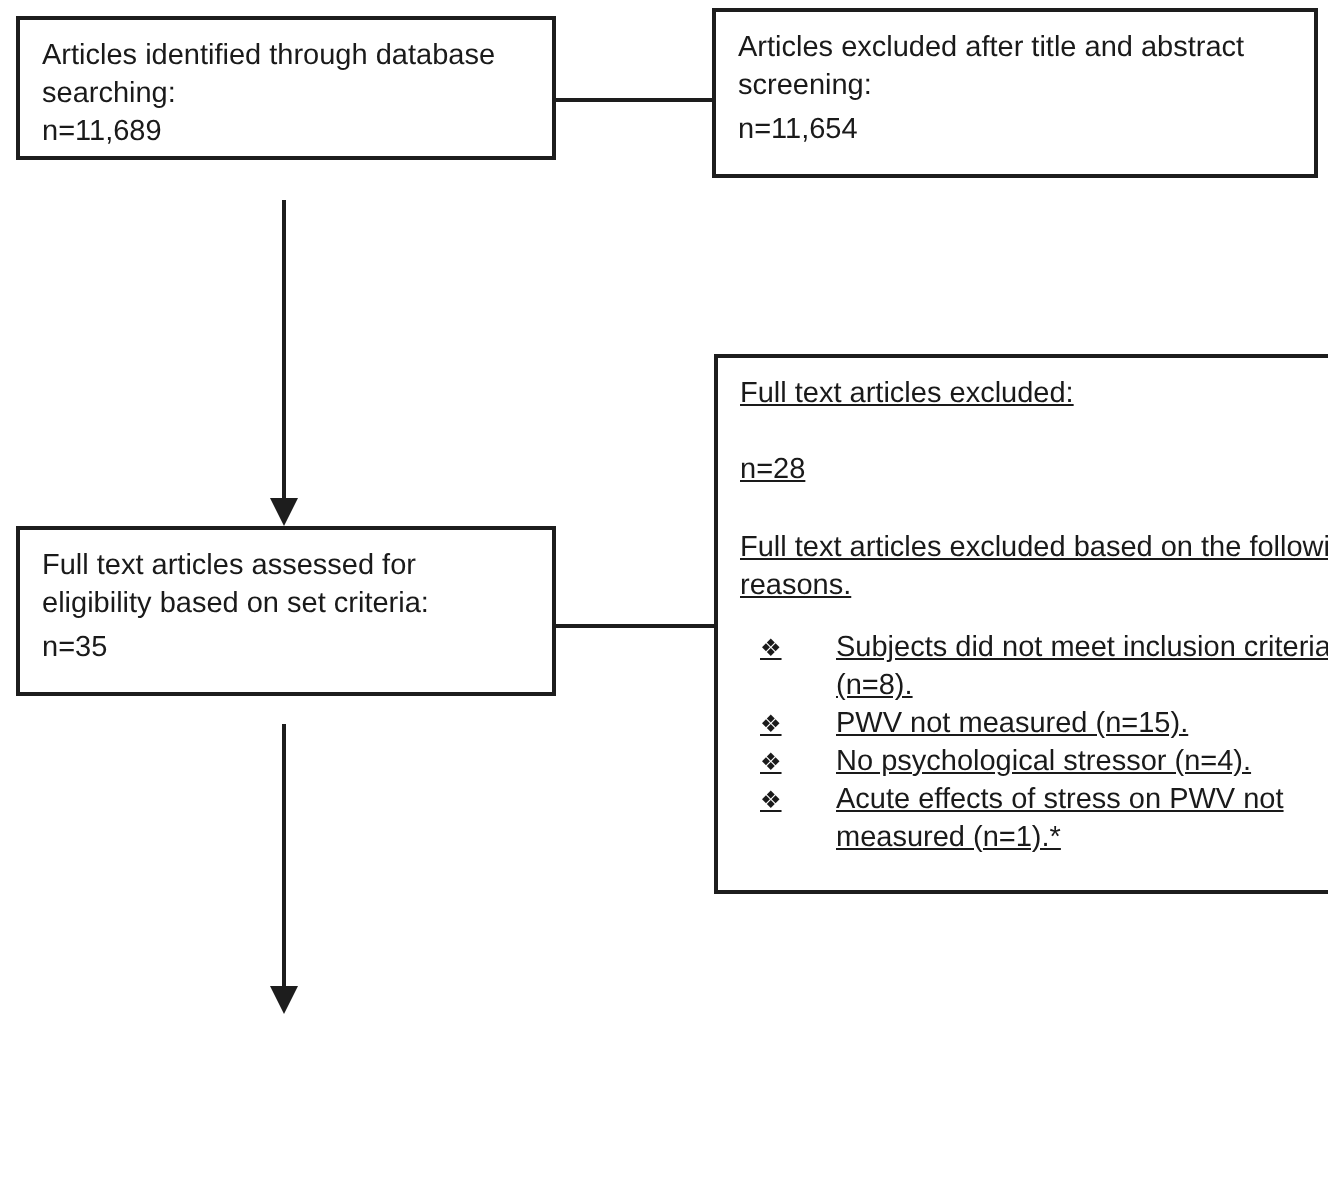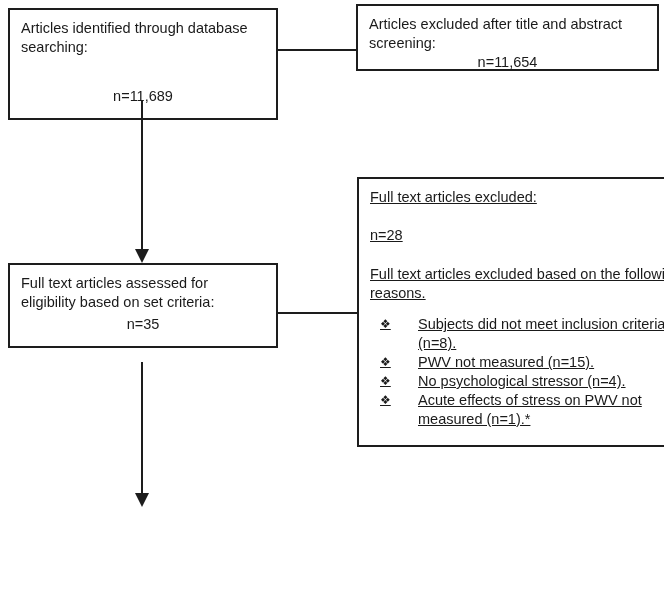--- a/index.html
+++ b/index.html
@@ -16,23 +16,23 @@
   .fbox {
     position:absolute;
     background:#ffffff;
     border:2px solid #1d1d1d;
     font-size:14.5px;
     line-height:1.3;
     padding:9px 11px 7px 11px;
     display:flex;
     flex-direction:column;
   }
-  .fbox .count { margin-top:auto; padding-bottom:5px;text-align:center; }
-  #box-identified       { left:8px;   top:8px;   width:270px; height:112px; }
-  #box-title-abstract   { left:356px; top:4px;   width:303px; height:67px; }
+  .fbox .count { margin-top:auto; padding-bottom:5px; }
+  #box-identified       { left:8px;   top:8px;   width:270px; height:72px; }
+  #box-title-abstract   { left:356px; top:4px;   width:303px; height:85px; }
   #box-assessed         { left:8px;   top:263px; width:270px; height:85px; }
   #box-full-text-excluded { left:357px; top:177px; width:350px; height:270px; display:block;text-decoration:underline; }
   #box-included         { left:8px;   top:507px; width:270px; height:79px; }
 
   #box-full-text-excluded .heading { margin-bottom:19px; }
   #box-full-text-excluded .count-line { margin-bottom:19px; }
   #box-full-text-excluded .intro { margin-bottom:13px;margin-top:20px; }
   #box-full-text-excluded ul { list-style:none; margin-left:10px; }
   #box-full-text-excluded li { display:flex; align-items:flex-start; }
   #box-full-text-excluded .bullet {

